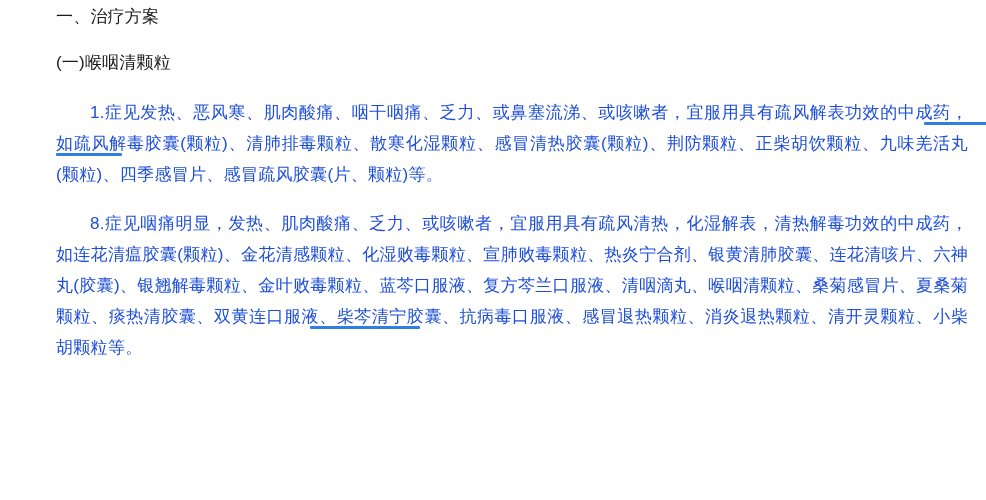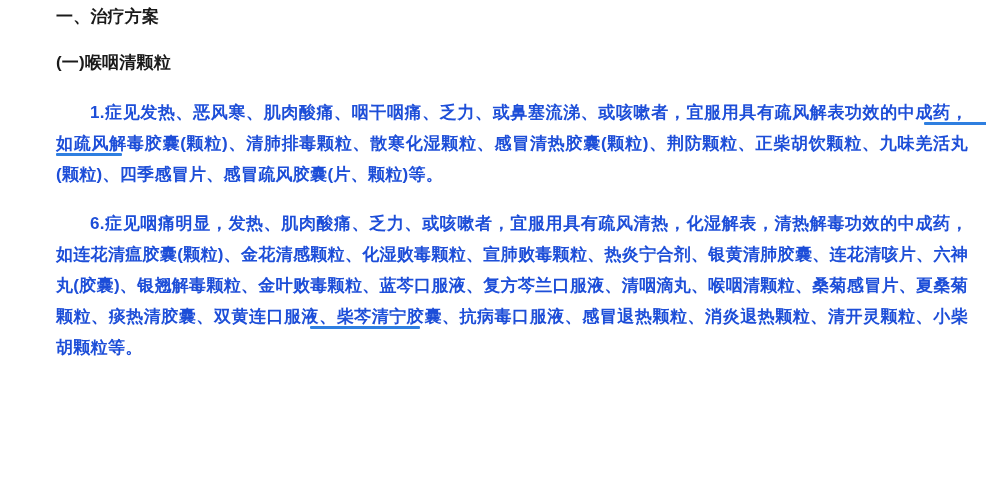--- a/index.html
+++ b/index.html
@@ -17,21 +17,20 @@
   .page {
     position: relative;
     width: 986px;
     height: 500px;
     background: #ffffff;
     box-sizing: border-box;
     padding: 4px 18px 0 56px;
   }
   .doc-body {
     position: relative;
-    font-weight: bold;
   }
   .heading {
     font-size: 17px;
     line-height: 1.5;
     letter-spacing: 0.2px;
     margin: 0 0 20px 0;
     color: #1a1a1a;
   }
   .subheading {
     font-size: 17px;
@@ -70,21 +69,21 @@
 
 <div class="page">
   <div class="doc-body">
 
     <p class="heading">一、治疗方案</p>
 
     <p class="subheading">(一)喉咽清颗粒</p>
 
     <p class="para">1.症见发热、恶风寒、肌肉酸痛、咽干咽痛、乏力、或鼻塞流涕、或咳嗽者，宜服用具有疏风解表功效的中成药，如疏风解毒胶囊(颗粒)、清肺排毒颗粒、散寒化湿颗粒、感冒清热胶囊(颗粒)、荆防颗粒、正柴胡饮颗粒、九味羌活丸(颗粒)、四季感冒片、感冒疏风胶囊(片、颗粒)等。</p>
 
-    <p class="para">6.症见咽痛明显，发热、肌肉酸痛、乏力、或咳嗽者，宜服用具有疏风清热，化湿解表，清热解毒功效的中成药，如连花清瘟胶囊(颗粒)、金花清感颗粒、化湿败毒颗粒、宣肺败毒颗粒、热炎宁合剂、银黄清肺胶囊、连花清咳片、六神丸(胶囊)、银翘解毒颗粒、金叶败毒颗粒、蓝芩口服液、复方芩兰口服液、清咽滴丸、喉咽清颗粒、桑菊感冒片、夏桑菊颗粒、痰热清胶囊、双黄连口服液、柴芩清宁胶囊、抗病毒口服液、感冒退热颗粒、消炎退热颗粒、清开灵颗粒、小柴胡颗粒等。</p>
+    <p class="para">8.症见咽痛明显，发热、肌肉酸痛、乏力、或咳嗽者，宜服用具有疏风清热，化湿解表，清热解毒功效的中成药，如连花清瘟胶囊(颗粒)、金花清感颗粒、化湿败毒颗粒、宣肺败毒颗粒、热炎宁合剂、银黄清肺胶囊、连花清咳片、六神丸(胶囊)、银翘解毒颗粒、金叶败毒颗粒、蓝芩口服液、复方芩兰口服液、清咽滴丸、喉咽清颗粒、桑菊感冒片、夏桑菊颗粒、痰热清胶囊、双黄连口服液、柴芩清宁胶囊、抗病毒口服液、感冒退热颗粒、消炎退热颗粒、清开灵颗粒、小柴胡颗粒等。</p>
 
 
     <span class="underline-bar u1"></span>
     <span class="underline-bar u2"></span>
     <span class="underline-bar u3"></span>
 
   </div>
 </div>
 
 </body></html>

